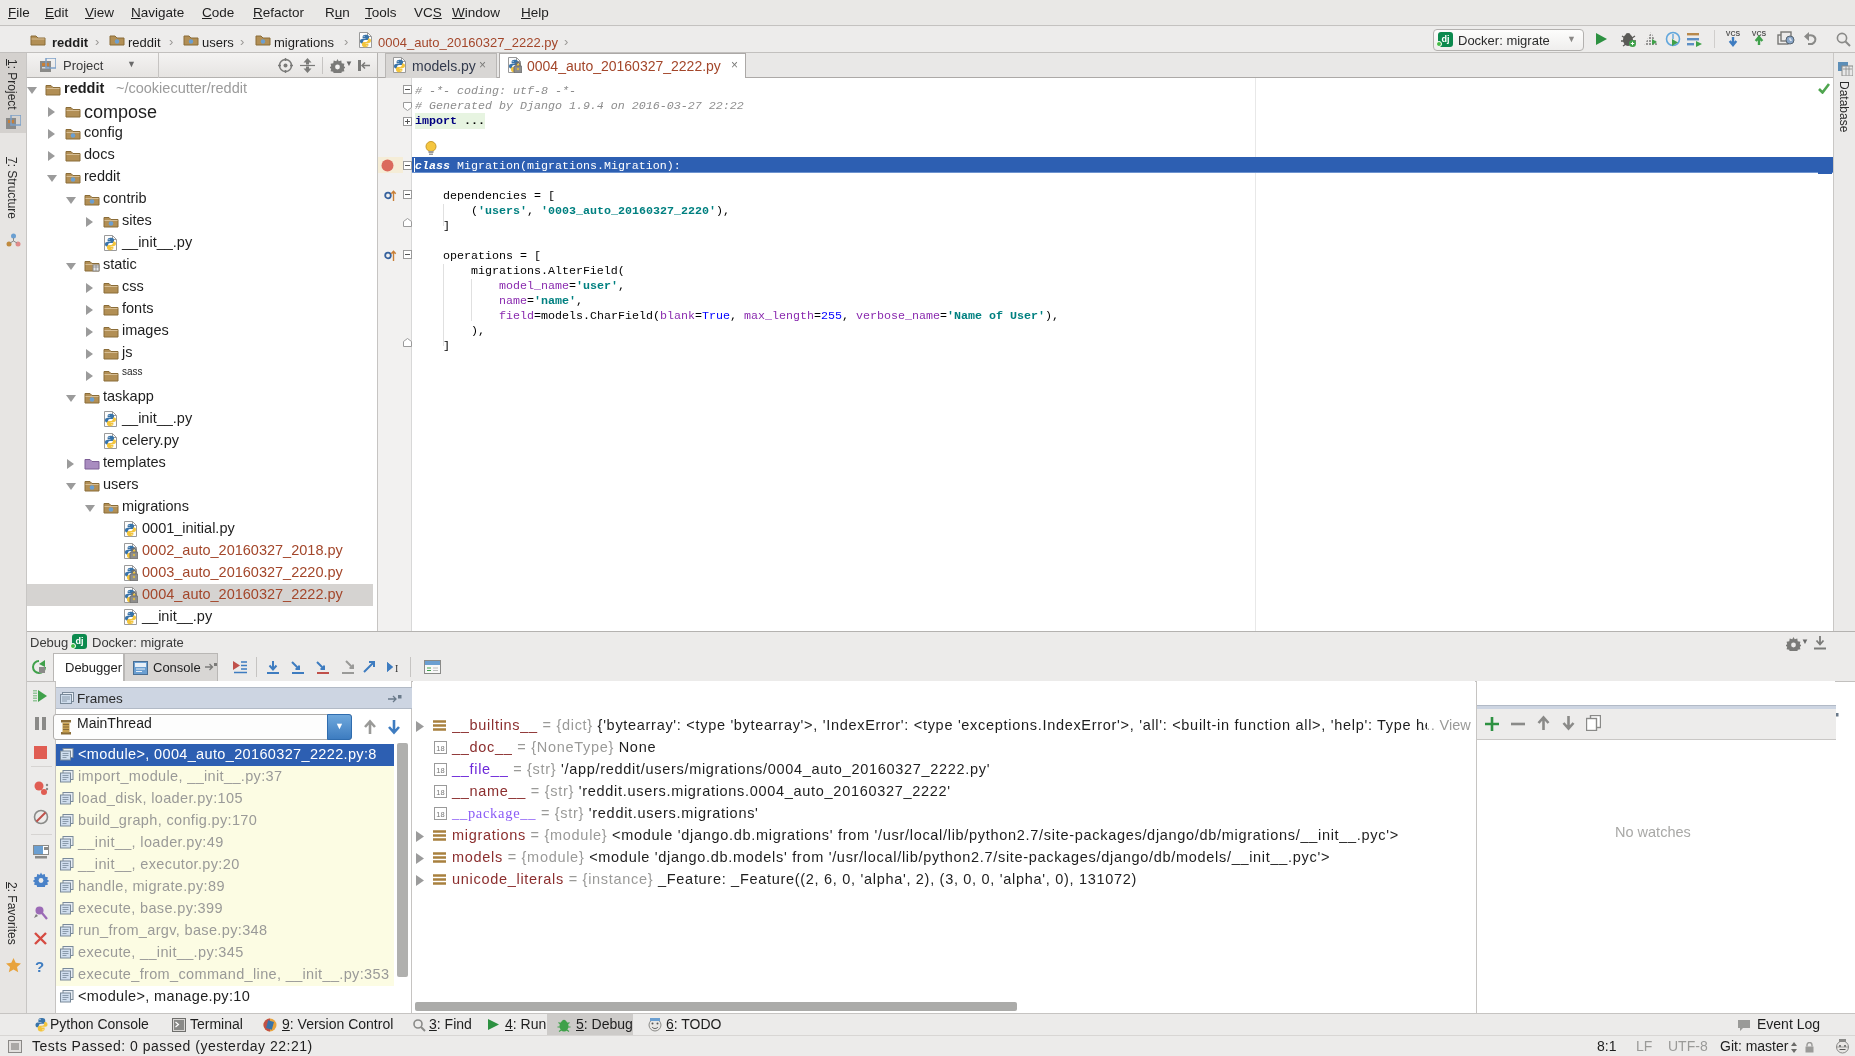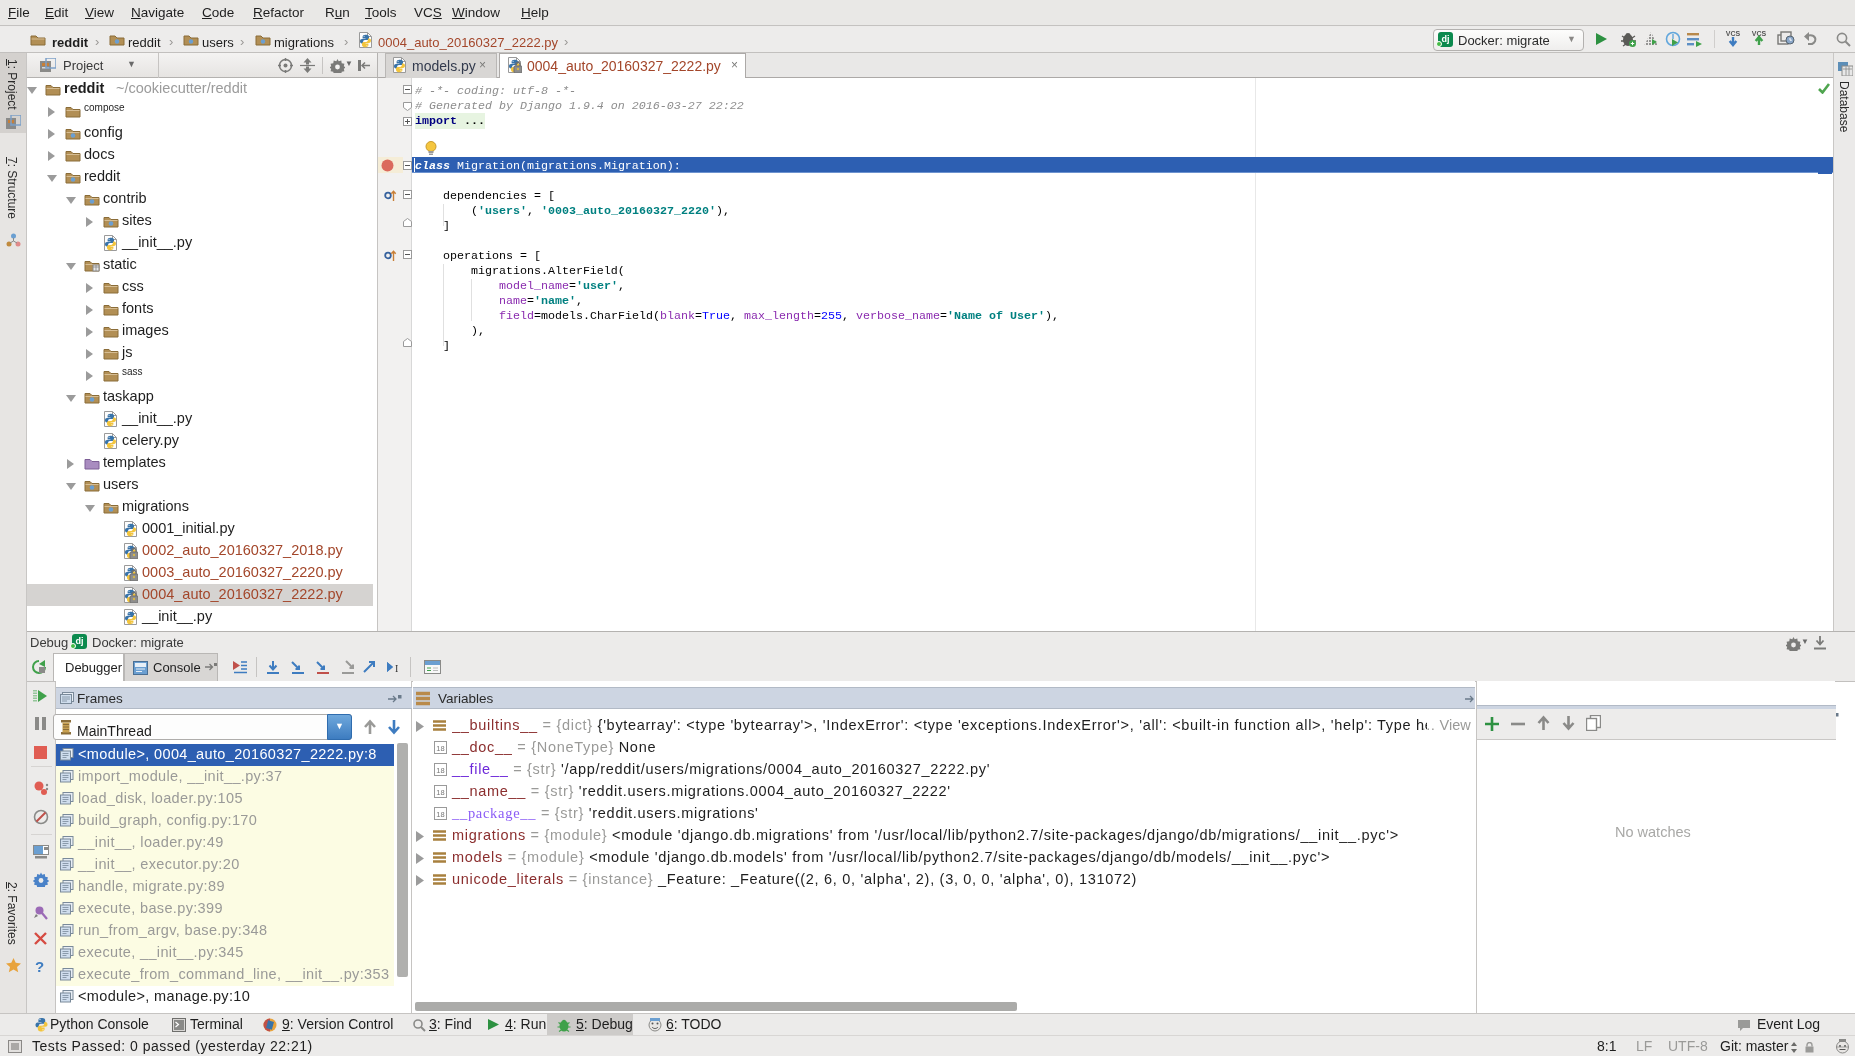--- a/index.html
+++ b/index.html
@@ -187,21 +187,21 @@
     </svg>
 <span class="ab" style="left:37px;top:2px;font-size:14.5px;font-weight:bold;">reddit</span>
 <span class="ab" style="left:89px;top:2px;font-size:14.5px;color:#9b9b9b;">~/cookiecutter/reddit</span>
 <svg class="ab" style="left:21px;top:29px;" width="7" height="10">
       <path d="M0 0 v10 l7 -5 z" fill="#9b9b9b"></path>
     </svg>
 <svg class="ab" style="left:38px;top:26px;" width="16" height="14">
       <path d="M1 3.5 h5 l2 2 h7 v7.5 h-14 z" fill="#b28f55" stroke="#8a6c38" stroke-width="1"></path>
       <path d="M1.5 6.5 h13" stroke="#d6bd93" stroke-width="1"></path>
     </svg>
-<span class="ab" style="left:57px;top:24px;font-size:10px;">compose</span>
+<span class="ab" style="left:57px;top:24px;font-size:18px;">compose</span>
 <svg class="ab" style="left:21px;top:51px;" width="7" height="10">
       <path d="M0 0 v10 l7 -5 z" fill="#9b9b9b"></path>
     </svg>
 <svg class="ab" style="left:38px;top:48px;" width="16" height="14">
       <path d="M1 3.5 h5 l2 2 h7 v7.5 h-14 z" fill="#b28f55" stroke="#8a6c38" stroke-width="1"></path>
       <path d="M1.5 6.5 h13" stroke="#d6bd93" stroke-width="1"></path>
       <circle cx="8" cy="9.5" r="2.3" fill="#6b9fd1"></circle>
     </svg>
 <span class="ab" style="left:57px;top:46px;font-size:14.5px;">config</span>
 <svg class="ab" style="left:21px;top:73px;" width="7" height="10">
@@ -680,21 +680,21 @@
         <rect x="10" y="1" width="3.5" height="3.5" fill="#6a7a8a"></rect>
       </svg>
     </div>
 <div class="ab" style="left:-3px;top:33px;width:299px;height:26px;background:#FDFDFD;border:1px solid #AFADAB;border-radius:3px;">
       <svg class="ab" style="left:6px;top:5px;" width="12" height="15">
         <rect x="1" y="0" width="10" height="2.5" fill="#8a6c38"></rect>
         <rect x="1" y="12" width="10" height="2.5" fill="#8a6c38"></rect>
         <rect x="2.5" y="2.5" width="7" height="10" fill="#c8a050"></rect>
         <path d="M3 4.5 h6 M3 7 h6 M3 9.5 h6" stroke="#8a6c38" stroke-width="1"></path>
       </svg>
-      <span class="ab" style="left:23px;top:8px;font-size:14px;text-align:center;">MainThread</span>
+      <span class="ab" style="left:23px;top:0;font-size:14px;text-align:center;">MainThread</span>
     </div>
 <div class="ab" style="left:271px;top:33px;width:25px;height:26px;background:linear-gradient(#6FA8DC,#3D7CC0);border:1px solid #2F6CAE;border-radius:0 3px 3px 0;">
       <span class="ab" style="left:7px;top:6px;color:#fff;font-size:9px;">▼</span>
     </div>
 <svg class="ab" style="left:305px;top:37px;" width="18" height="18">
       <path d="M9 16 V4 M4 9 l5 -5.5 5 5.5" stroke="#9a9a98" stroke-width="2.6" fill="none"></path>
     </svg>
 <svg class="ab" style="left:329px;top:37px;" width="18" height="18">
       <path d="M9 2 V14 M4 9 l5 5.5 5 -5.5" stroke="#3e7cc0" stroke-width="2.6" fill="none"></path>
     </svg>
@@ -777,30 +777,20 @@
 <span class="ab" style="left:22px;top:285px;font-size:14.5px;letter-spacing:0.35px;color:#9a9a98;">execute_from_command_line, __init__.py:353</span>
 <svg class="ab" style="left:4px;top:309px;" width="14" height="14">
       <rect x="3" y="0.5" width="10" height="9" fill="#e8eef5" stroke="#7a8a9a"></rect>
       <rect x="0.5" y="3" width="10" height="9" fill="#cfdded" stroke="#7a8a9a"></rect>
       <path d="M2.5 5.5 h6 M2.5 7.5 h6 M2.5 9.5 h4" stroke="#7a8a9a" stroke-width="0.8"></path>
     </svg>
 <span class="ab" style="left:22px;top:307px;font-size:14.5px;letter-spacing:0.35px;color:#1e1e1e;">&lt;module&gt;, manage.py:10</span>
 <div class="ab" style="left:341px;top:62px;width:11px;height:234px;background:#B0B0AE;border-radius:2px;"></div>
 </div>
 <div class="ab" style="left:413px;top:681px;width:1062px;height:332px;background:#fff;overflow:hidden;">
-<div class="ab" style="left:0;top:6px;width:1062px;height:22px;background:#CDD5E2;border-top:1px solid #B2BAC6;border-bottom:1px solid #B2BAC6;">
-      <svg class="ab" style="left:3px;top:3px;" width="14" height="15">
-        <path d="M0 2.5 h14 M0 7.5 h14 M0 12.5 h14" stroke="#B98A4A" stroke-width="3.4"></path>
-      </svg>
-      <span class="ab" style="left:25px;top:3px;font-size:13.5px;color:#2a2a2a;">Variables</span>
-      <svg class="ab" style="left:1052px;top:6px;" width="14" height="10">
-        <path d="M0 5 h8 M5 2 l3 3 -3 3" stroke="#6a7a8a" stroke-width="1.3" fill="none"></path>
-        <rect x="10" y="1" width="3.5" height="3.5" fill="#6a7a8a"></rect>
-      </svg>
-    </div>
 <svg class="ab" style="left:3px;top:40px;" width="8" height="11">
       <path d="M0 0 v11 l8 -5.5 z" fill="#9b9b9b"></path>
     </svg>
 <svg class="ab" style="left:20px;top:39px;" width="13" height="12">
       <path d="M0 1.5 h13 M0 5.5 h13 M0 9.5 h13" stroke="#A8803E" stroke-width="2.6"></path>
     </svg>
 <span class="ab" style="left:39px;top:36px;font-size:14.5px;letter-spacing:0.7px;white-space:pre;max-width:975px;overflow:hidden;"><span style="color:#8B2E2E;">__builtins__</span><span style="color:#9a9a98;"> = </span><span style="color:#9a9a98;">{dict}</span> {'bytearray': &lt;type 'bytearray'&gt;, 'IndexError': &lt;type 'exceptions.IndexError'&gt;, 'all': &lt;built-in function all&gt;, 'help': Type help() l</span>
 <span class="ab" style="left:1008px;top:36px;font-size:14.5px;color:#9a9a98;white-space:nowrap;">… View</span>
 <svg class="ab" style="left:21px;top:60px;" width="13" height="13">
       <rect x="0.5" y="0.5" width="12" height="12" fill="#fff" stroke="#9a9a9a"></rect>

